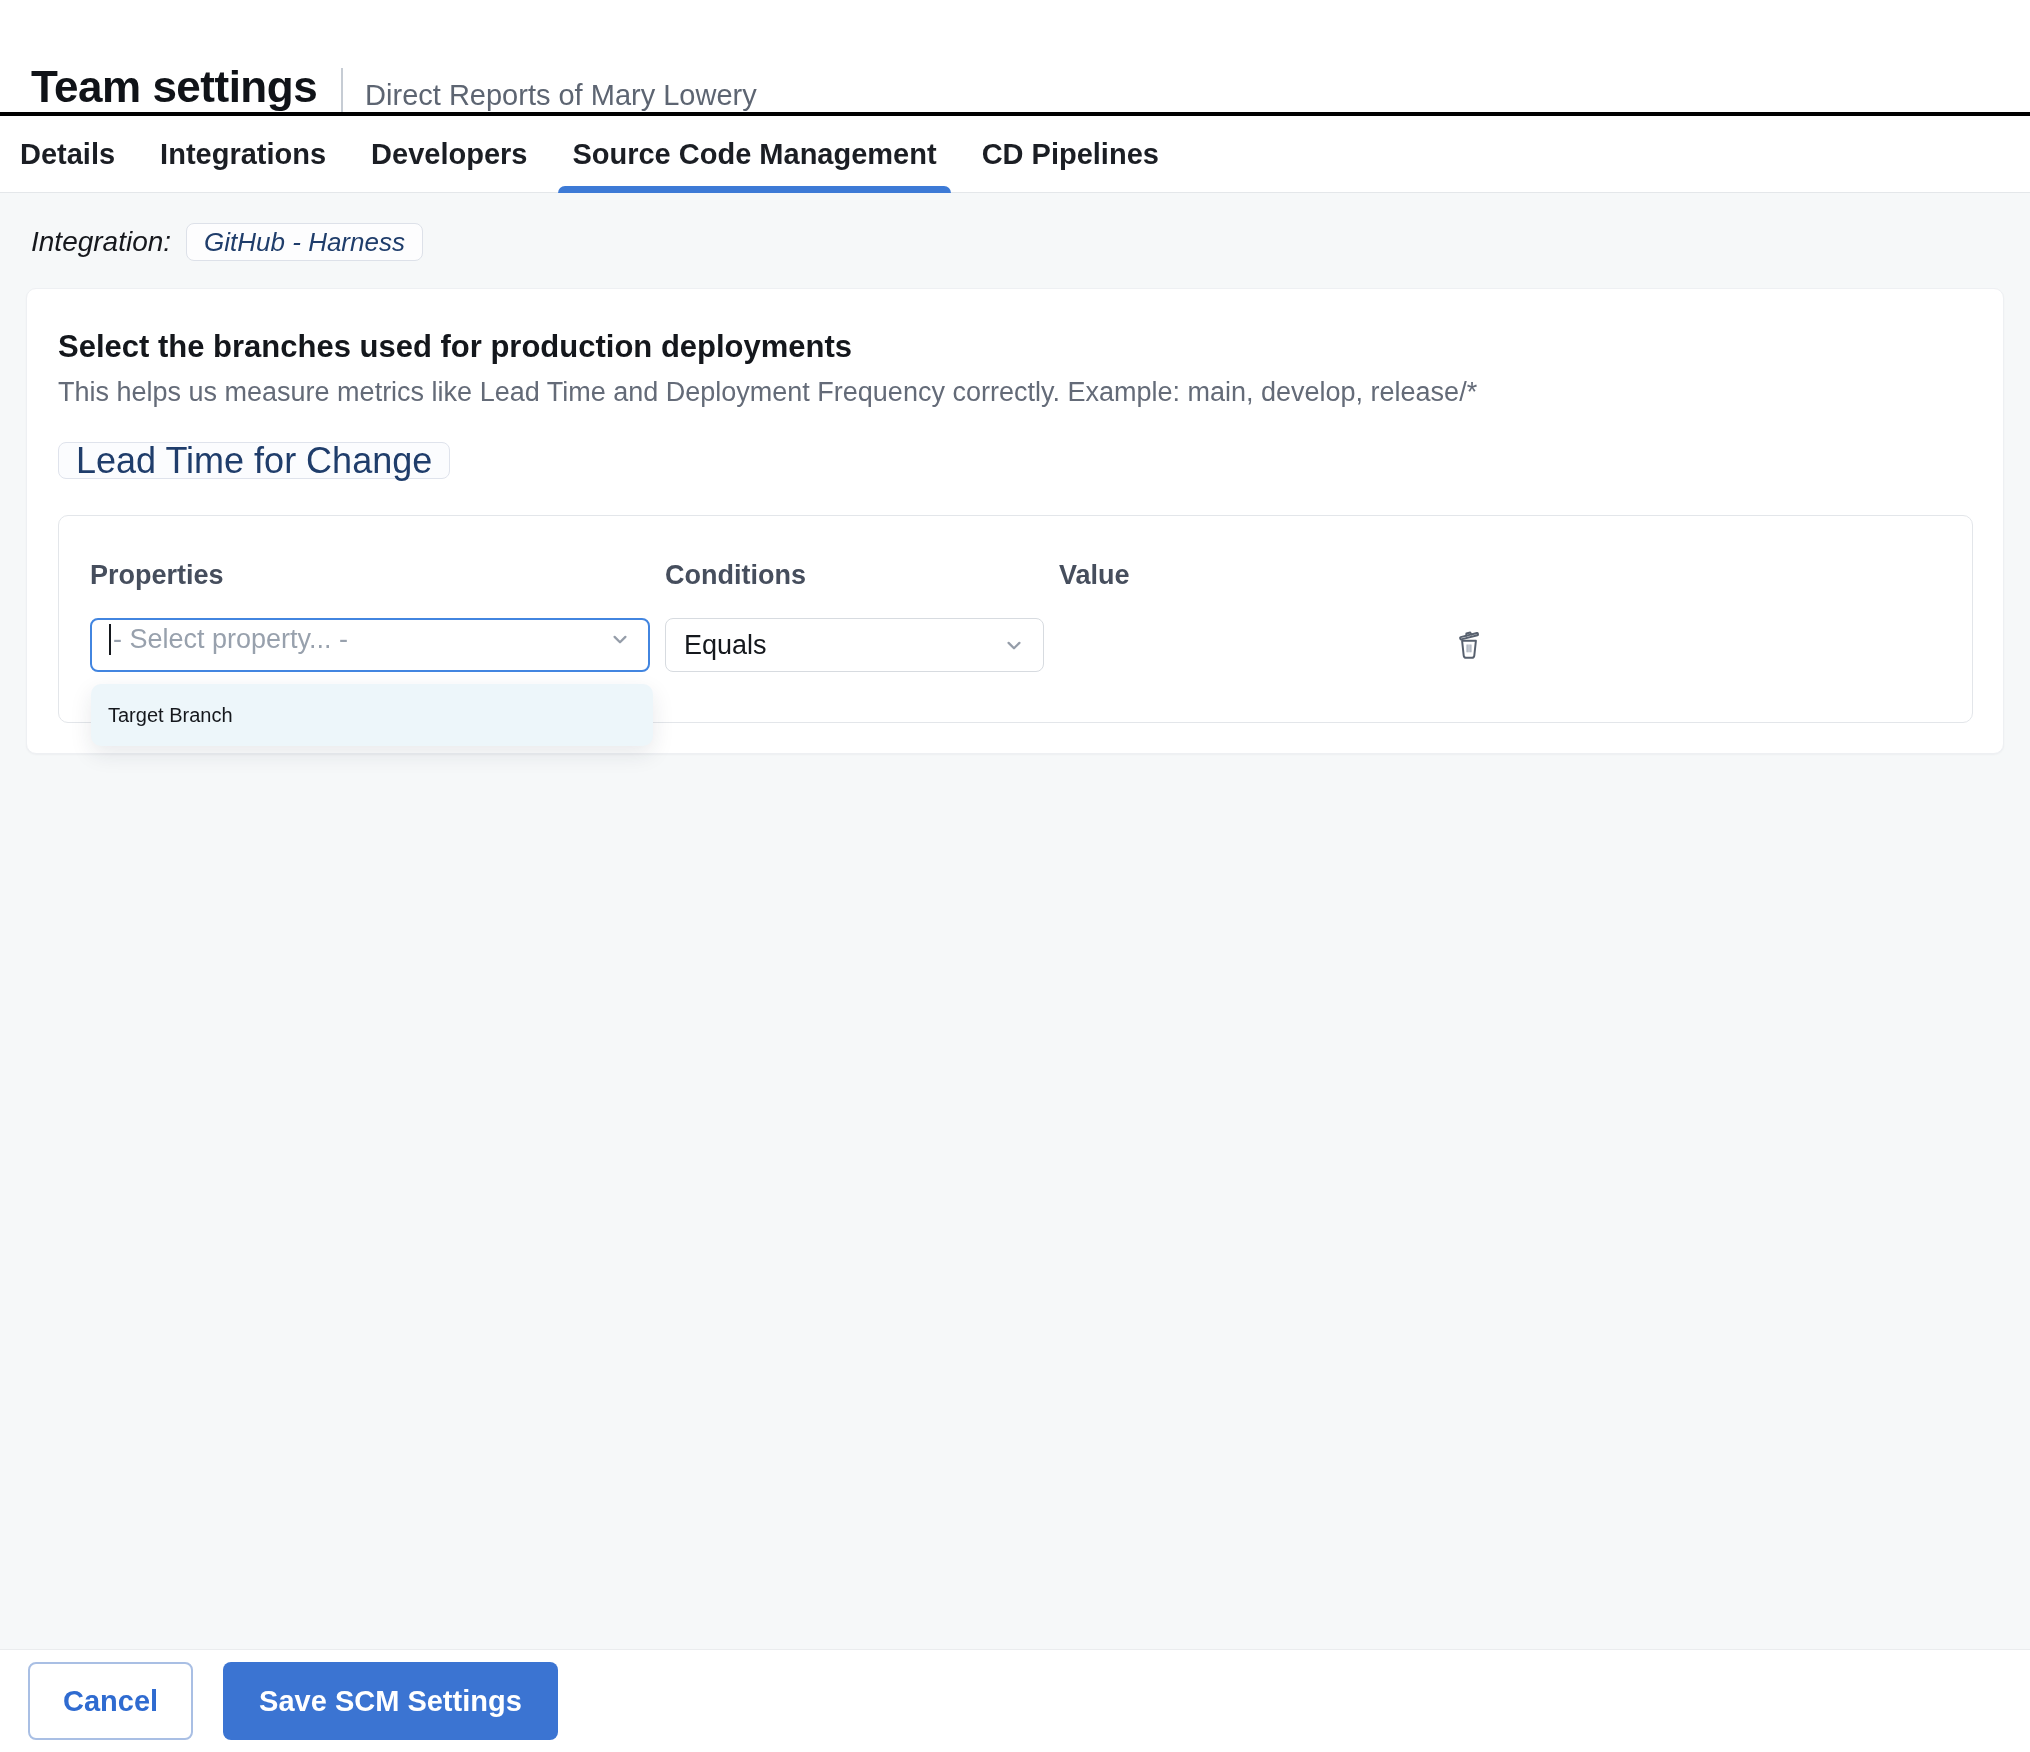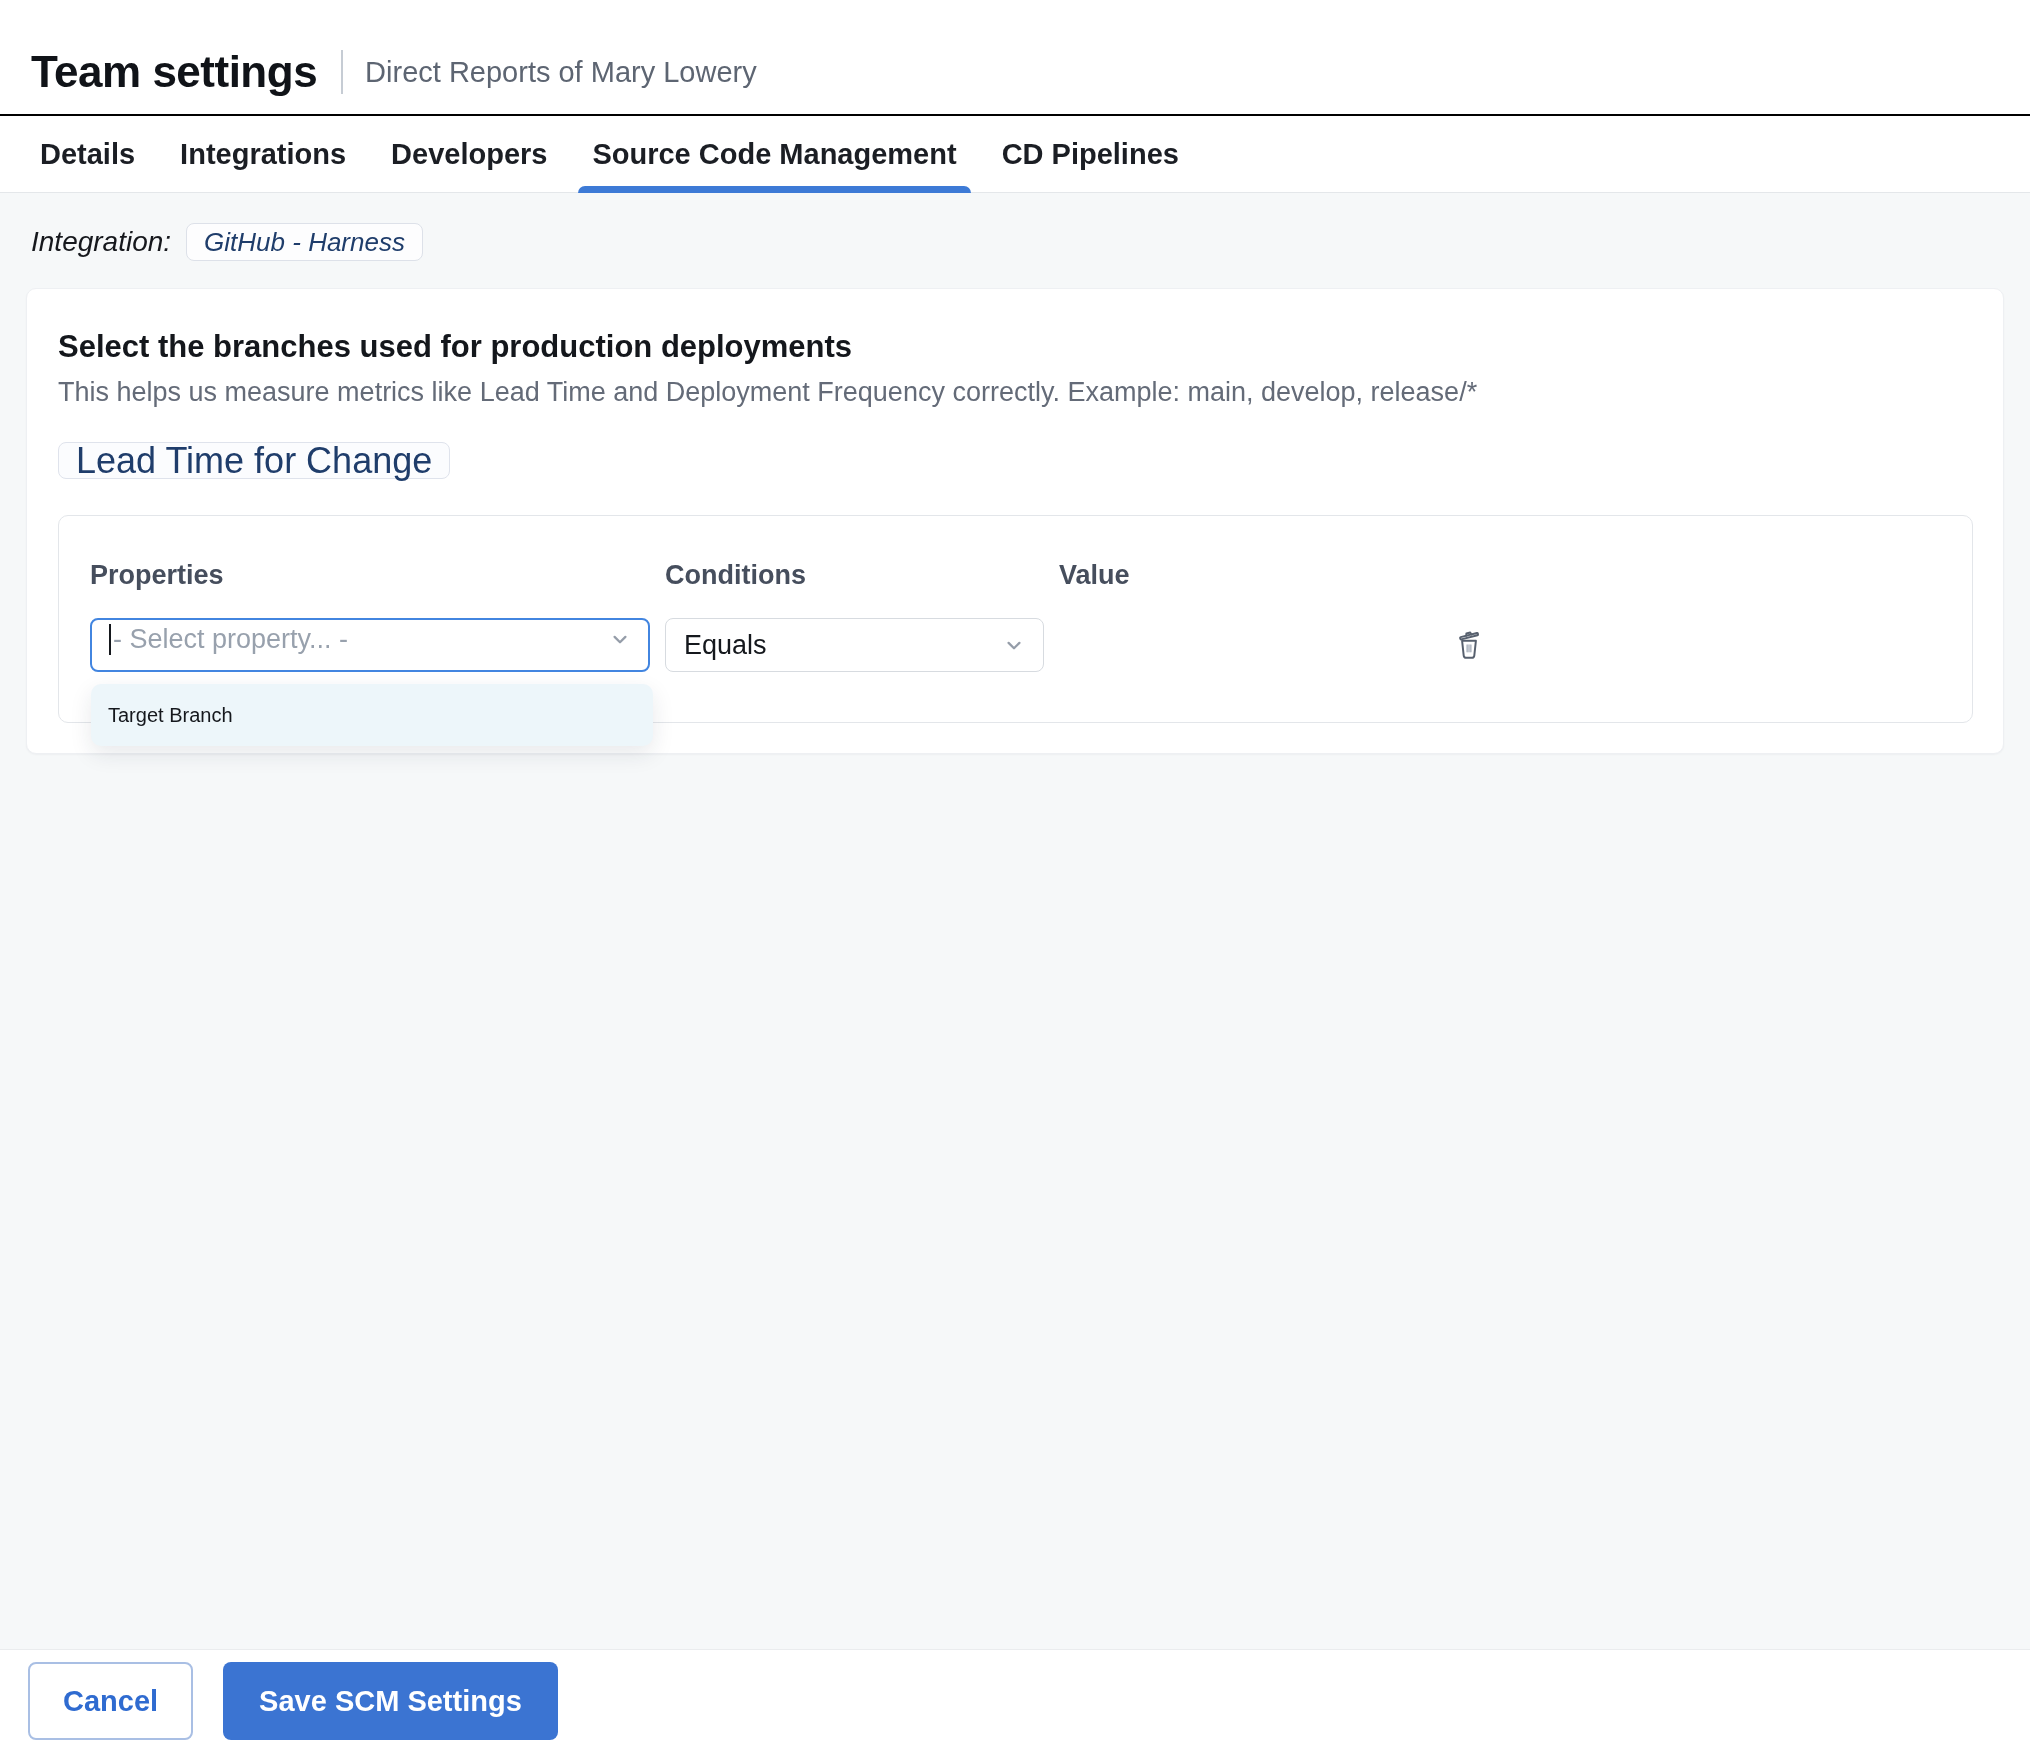--- a/index.html
+++ b/index.html
@@ -11,23 +11,23 @@
     display: flex;
     flex-direction: column;
     overflow: hidden;
   }
 
   
   .page-header {
     background: #ffffff;
     padding: 30px 40px 0 31px;
     height: 116px;
-    border-bottom: 2px solid #000000;
-    display: flex;
-    align-items: center;
+    border-bottom: 4px solid #000000;
+    display: flex;
+    align-items: flex-end;
   }
   .page-title {
     font-size: 44px;
     font-weight: 700;
     letter-spacing: -0.5px;
     color: #101318;
   }
   .title-divider {
     width: 2px;
     height: 44px;
@@ -39,21 +39,21 @@
     color: #5d6572;
   }
 
   
   .tab-bar {
     background: #ffffff;
     height: 77px;
     border-bottom: 1px solid #e4e7ea;
     display: flex;
     align-items: center;
-    padding-left: 40px;
+    padding-left: 20px;
     gap: 45px;
   }
   .tab {
     font-size: 29px;
     font-weight: 600;
     color: #1b1e24;
     height: 100%;
     display: flex;
     align-items: center;
     position: relative;

